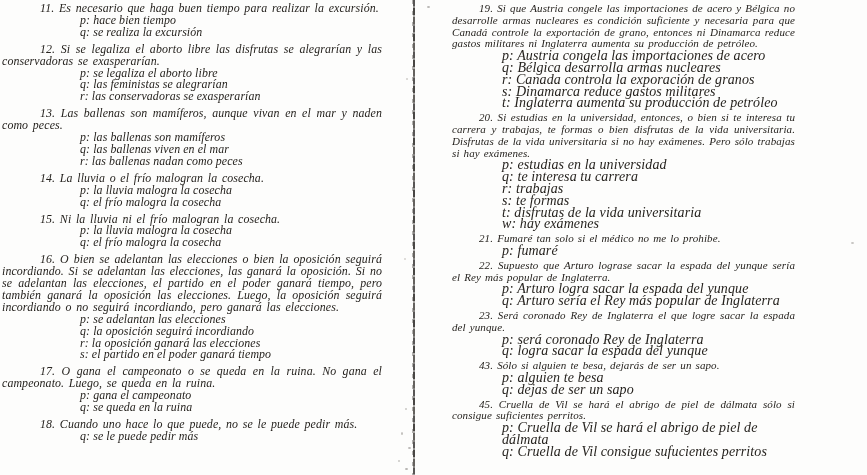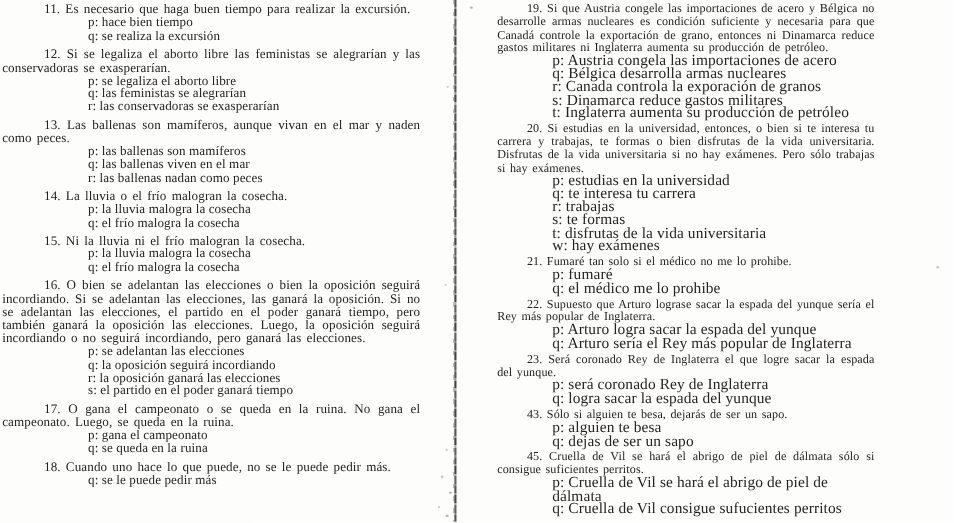--- a/index.html
+++ b/index.html
@@ -22,21 +22,21 @@
   }
   .column-left {
     left: 2px;
     width: 380px;
   }
   .column-right {
     left: 452px;
     width: 343px;
     font-size: 11.6px;
   }
-  .item { margin: 0 0 5px 0; }
+  .item { margin: 0 0 5px 0; font-style: italic; }
   .column-right .item { margin-bottom: 3px; }
 
   .stmt {
     margin: 0;
     text-align: justify;
     text-align-last: left;
     text-indent: 38px;
     font-size: 11.9px;
     line-height: 11.9px;
     word-spacing: 1.6px;
@@ -101,21 +101,21 @@
 <body>
 
 <div class="page">
   <div class="column column-left">
       <div class="item">
         <p class="stmt"><span>11.</span> <span>Es necesario que haga buen tiempo para realizar la excursión.</span></p>
         <div class="premise">p: hace bien tiempo</div>
         <div class="premise">q: se realiza la excursión</div>
       </div>
       <div class="item">
-        <p class="stmt"><span>12.</span> <span>Si se legaliza el aborto libre las feministas se alegrarían y las conservadoras se exasperarían.</span></p>
+        <p class="stmt"><span>12.</span> <span>Si se legaliza el aborto libre las disfrutas se alegrarían y las conservadoras se exasperarían.</span></p>
         <div class="premise">p: se legaliza el aborto libre</div>
         <div class="premise">q: las feministas se alegrarían</div>
         <div class="premise">r: las conservadoras se exasperarían</div>
       </div>
       <div class="item">
         <p class="stmt"><span>13.</span> <span>Las ballenas son mamíferos, aunque vivan en el mar y naden como peces.</span></p>
         <div class="premise">p: las ballenas son mamíferos</div>
         <div class="premise">q: las ballenas viven en el mar</div>
         <div class="premise">r: las ballenas nadan como peces</div>
       </div>
@@ -161,21 +161,20 @@
         <div class="premise">p: estudias en la universidad</div>
         <div class="premise">q: te interesa tu carrera</div>
         <div class="premise">r: trabajas</div>
         <div class="premise">s: te formas</div>
         <div class="premise">t: disfrutas de la vida universitaria</div>
         <div class="premise">w: hay exámenes</div>
       </div>
       <div class="item">
         <p class="stmt"><span>21.</span> <span>Fumaré tan solo si el médico no me lo prohibe.</span></p>
         <div class="premise">p: fumaré</div>
-        <div class="premise">q: el médico me lo prohibe</div>
       </div>
       <div class="item">
         <p class="stmt"><span>22.</span> <span>Supuesto que Arturo lograse sacar la espada del yunque sería el Rey más popular de Inglaterra.</span></p>
         <div class="premise">p: Arturo logra sacar la espada del yunque</div>
         <div class="premise">q: Arturo sería el Rey más popular de Inglaterra</div>
       </div>
       <div class="item">
         <p class="stmt"><span>23.</span> <span>Será coronado Rey de Inglaterra el que logre sacar la espada del yunque.</span></p>
         <div class="premise">p: será coronado Rey de Inglaterra</div>
         <div class="premise">q: logra sacar la espada del yunque</div>

